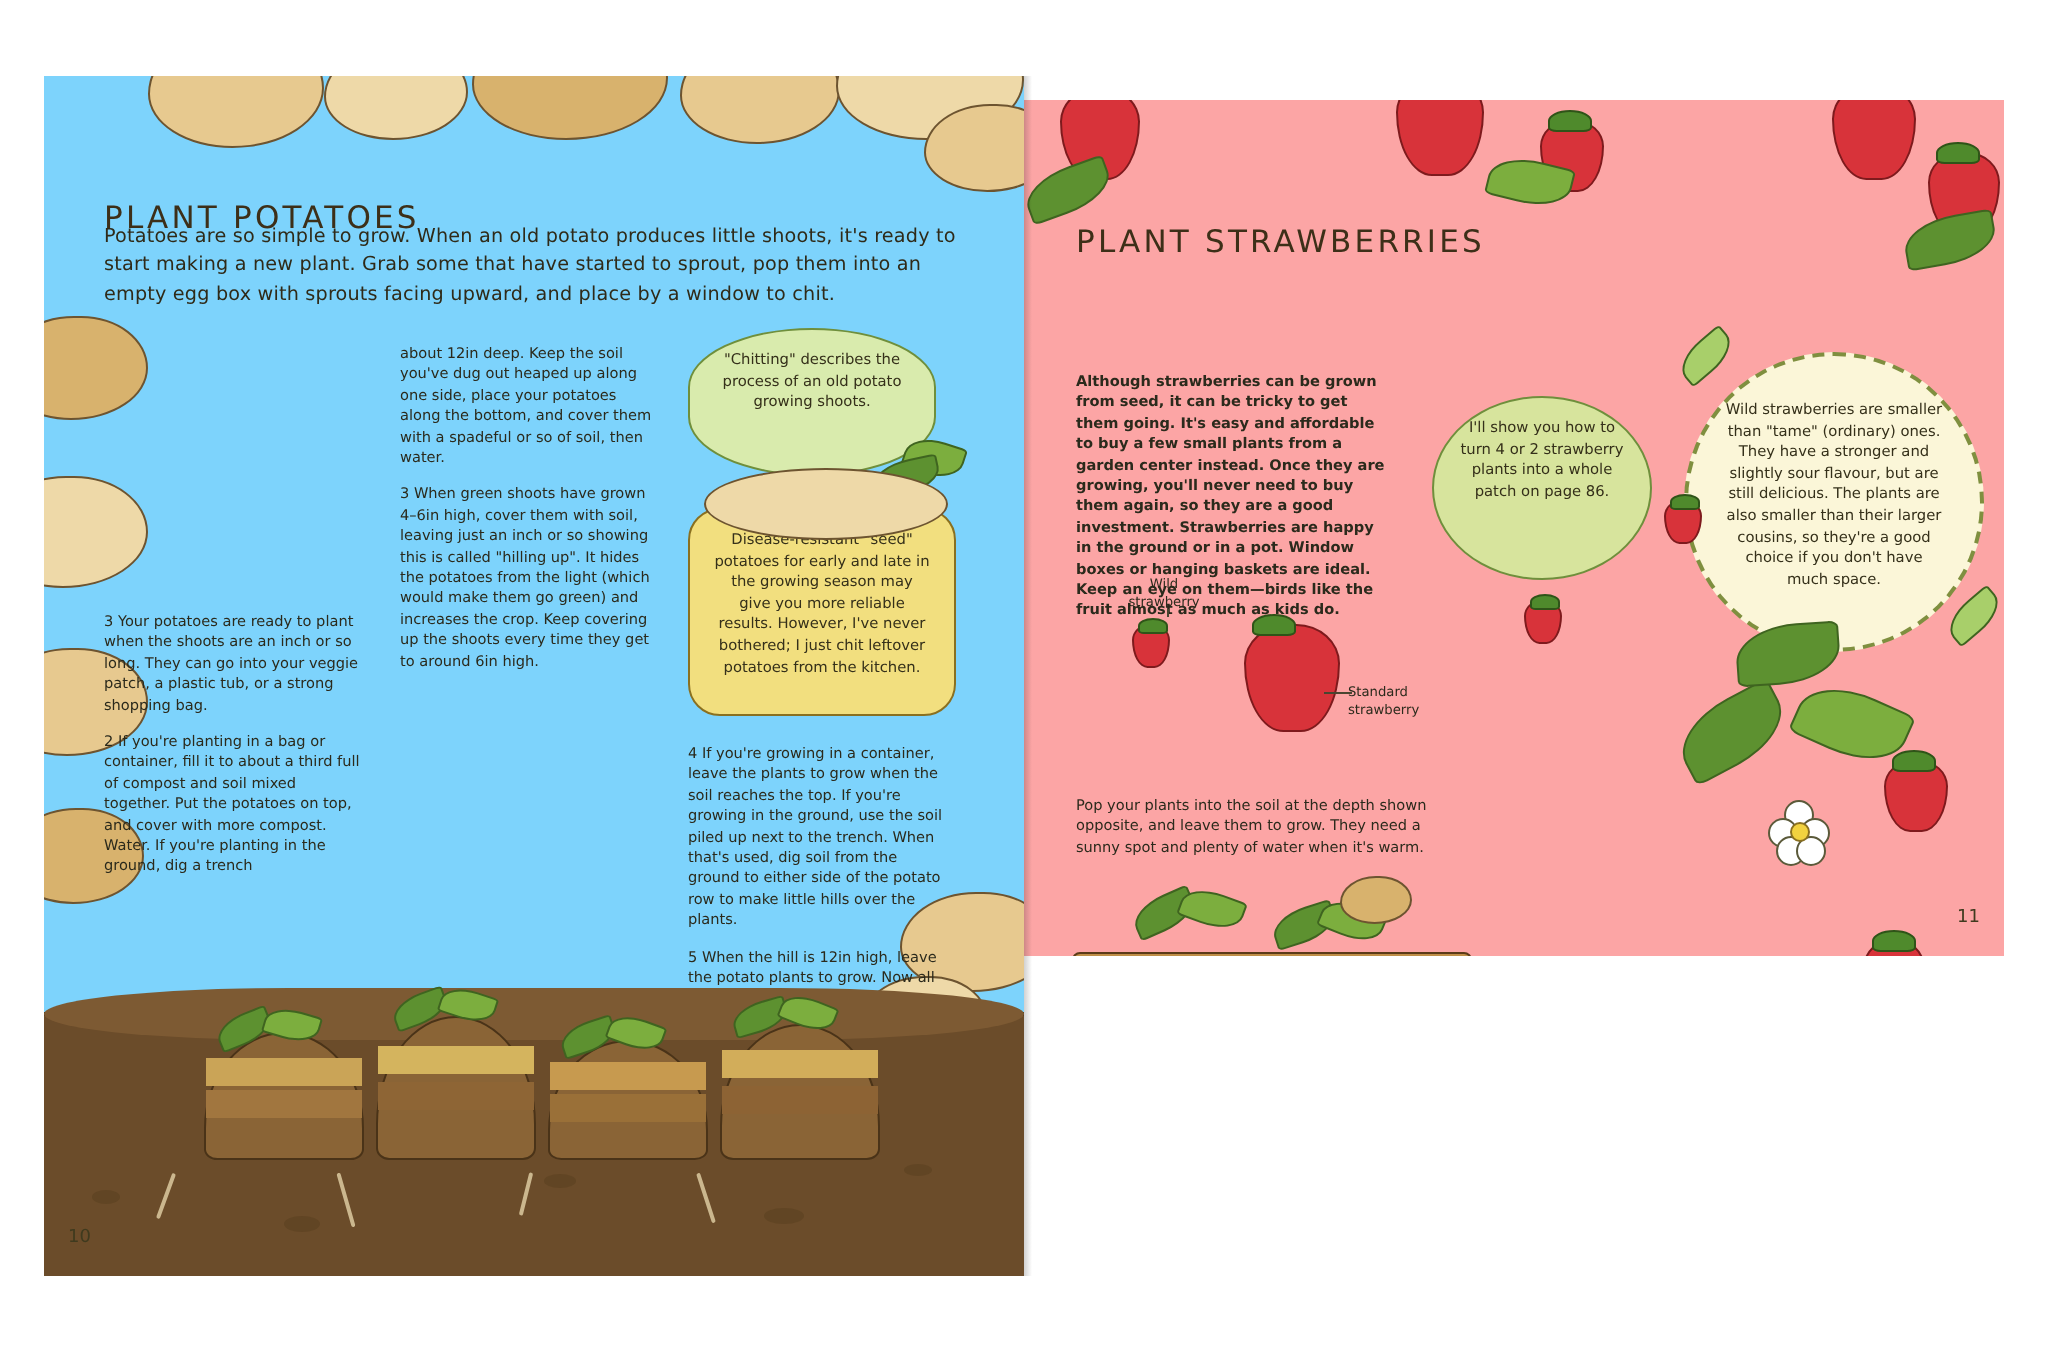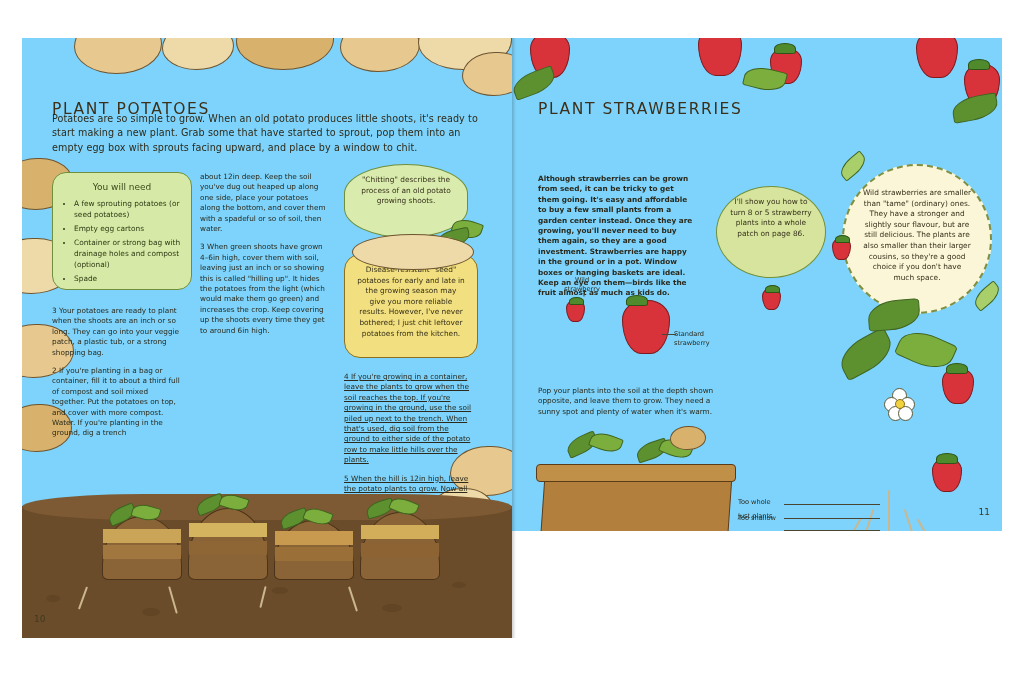--- a/index.html
+++ b/index.html
@@ -25,22 +25,23 @@
     position: relative;
     overflow: hidden;
   }
   .page-left {
     width: 490px;
     height: 600px;
     background: #7dd3fc;
   }
   .page-right {
     width: 490px;
-    height: 493px;
-    background: #7dd3fc;
+    height: 428px;
+    background: #fca5a5;
+    margin-top: 12px;
   }
   
   .bg { position: absolute; pointer-events: none; }
   .potato {
     position: absolute;
     background: #e7c98f;
     border: 1.6px solid #6d5430;
     border-radius: 50% 45% 52% 48% / 55% 50% 50% 45%;
   }
   .potato.dk { background: #d8b26d; }
@@ -242,41 +243,32 @@
     <div class="potato bg dk" style="left:-22px;top:120px;width:72px;height:50px;"></div>
     <div class="potato bg lt" style="left:-30px;top:200px;width:80px;height:54px;"></div>
     <div class="potato bg" style="left:-26px;top:286px;width:76px;height:52px;"></div>
     <div class="potato bg dk" style="left:-18px;top:366px;width:66px;height:46px;"></div>
     <div class="potato bg" style="left:428px;top:408px;width:74px;height:48px;"></div>
     <div class="potato bg lt" style="left:408px;top:450px;width:62px;height:42px;"></div>
 
     <h1 class="heading" style="left:30px;top:52px;">PLANT POTATOES</h1>
     <div class="intro" style="left:30px;top:74px;width:428px;">Potatoes are so simple to grow. When an old potato produces little shoots, it's ready to start making a new plant. Grab some that have started to sprout, pop them into an empty egg box with sprouts facing upward, and place by a window to chit.</div>
 
-    <div class="callout-green" style="left:30px;top:134px;width:140px;height:118px;">
-      <span class="ttl">You will need</span>
-      <ul>
-        <li>A few sprouting potatoes (or seed potatoes)</li>
-        <li>Empty egg cartons</li>
-        <li>Container or strong bag with drainage holes and compost (optional)</li>
-        <li>Spade</li>
-      </ul>
-    </div>
 
     <div class="body-col" style="left:30px;top:268px;width:128px;">
       <p>3 Your potatoes are ready to plant when the shoots are an inch or so long. They can go into your veggie patch, a plastic tub, or a strong shopping bag.</p>
       <p>2 If you're planting in a bag or container, fill it to about a third full of compost and soil mixed together. Put the potatoes on top, and cover with more compost. Water. If you're planting in the ground, dig a trench</p>
     </div>
 
     <div class="body-col" style="left:178px;top:134px;width:130px;">
       <p>about 12in deep. Keep the soil you've dug out heaped up along one side, place your potatoes along the bottom, and cover them with a spadeful or so of soil, then water.</p>
       <p>3 When green shoots have grown 4–6in high, cover them with soil, leaving just an inch or so showing this is called "hilling up". It hides the potatoes from the light (which would make them go green) and increases the crop. Keep covering up the shoots every time they get to around 6in high.</p>
     </div>
 
-    <div class="body-col" style="left:322px;top:334px;width:128px;text-decoration:underline;">
+    <div class="body-col" style="left:322px;top:334px;width:128px;">
       <p>4 If you're growing in a container, leave the plants to grow when the soil reaches the top. If you're growing in the ground, use the soil piled up next to the trench. When that's used, dig soil from the ground to either side of the potato row to make little hills over the plants.</p>
       <p>5 When the hill is 12in high, leave the potato plants to grow. Now all they need is regular watering.</p>
     </div>
 
     <div class="bubble bubble-green" style="left:322px;top:126px;width:124px;height:74px;">"Chitting" describes the process of an old potato growing shoots.</div>
     <div class="leaf" style="left:430px;top:182px;width:28px;height:16px;transform:rotate(18deg);"></div>
     <div class="leaf dk" style="left:414px;top:192px;width:32px;height:15px;transform:rotate(-12deg);"></div>
 
     <div class="bubble bubble-yellow" style="left:322px;top:216px;width:134px;height:104px;">Disease-resistant "seed" potatoes for early and late in the growing season may give you more reliable results. However, I've never bothered; I just chit leftover potatoes from the kitchen.</div>
     <div class="potato bg lt" style="left:330px;top:196px;width:120px;height:34px;border-radius:50%;"></div>
@@ -335,21 +327,21 @@
 
     <h1 class="heading" style="left:26px;top:52px;">PLANT STRAWBERRIES</h1>
 
     <div class="body-col" style="left:26px;top:136px;width:156px;font-weight:bold;">
       <p>Although strawberries can be grown from seed, it can be tricky to get them going. It's easy and affordable to buy a few small plants from a garden center instead. Once they are growing, you'll never need to buy them again, so they are a good investment. Strawberries are happy in the ground or in a pot. Window boxes or hanging baskets are ideal. Keep an eye on them—birds like the fruit almost as much as kids do.</p>
     </div>
     <div class="body-col" style="left:26px;top:348px;width:190px;">
       <p>Pop your plants into the soil at the depth shown opposite, and leave them to grow. They need a sunny spot and plenty of water when it's warm.</p>
     </div>
 
-    <div class="bubble bubble-olive" style="left:204px;top:148px;width:110px;height:92px;">I'll show you how to turn 8 or 5 strawberry plants into a whole patch on page 86.</div>
+    <div class="bubble bubble-olive" style="left:204px;top:148px;width:110px;height:92px;">I'll show you how to turn 4 or 2 strawberry plants into a whole patch on page 86.</div>
     <div class="bubble bubble-dashed" style="left:330px;top:126px;width:150px;height:150px;padding:22px 18px;">Wild strawberries are smaller than "tame" (ordinary) ones. They have a stronger and slightly sour flavour, but are still delicious. The plants are also smaller than their larger cousins, so they're a good choice if you don't have much space.</div>
     <div class="leaf lt" style="left:326px;top:120px;width:28px;height:14px;transform:rotate(-40deg);"></div>
     <div class="leaf lt" style="left:460px;top:250px;width:28px;height:14px;transform:rotate(140deg);"></div>
     <div class="strawb sm" style="left:320px;top:200px;"></div>
     <div class="strawb sm" style="left:250px;top:250px;"></div>
 
     <div class="strawb sm" style="left:54px;top:262px;"></div>
     <div class="caption" style="left:48px;top:238px;width:44px;text-align:center;">
       <span>Wild strawberry</span>
     </div>

